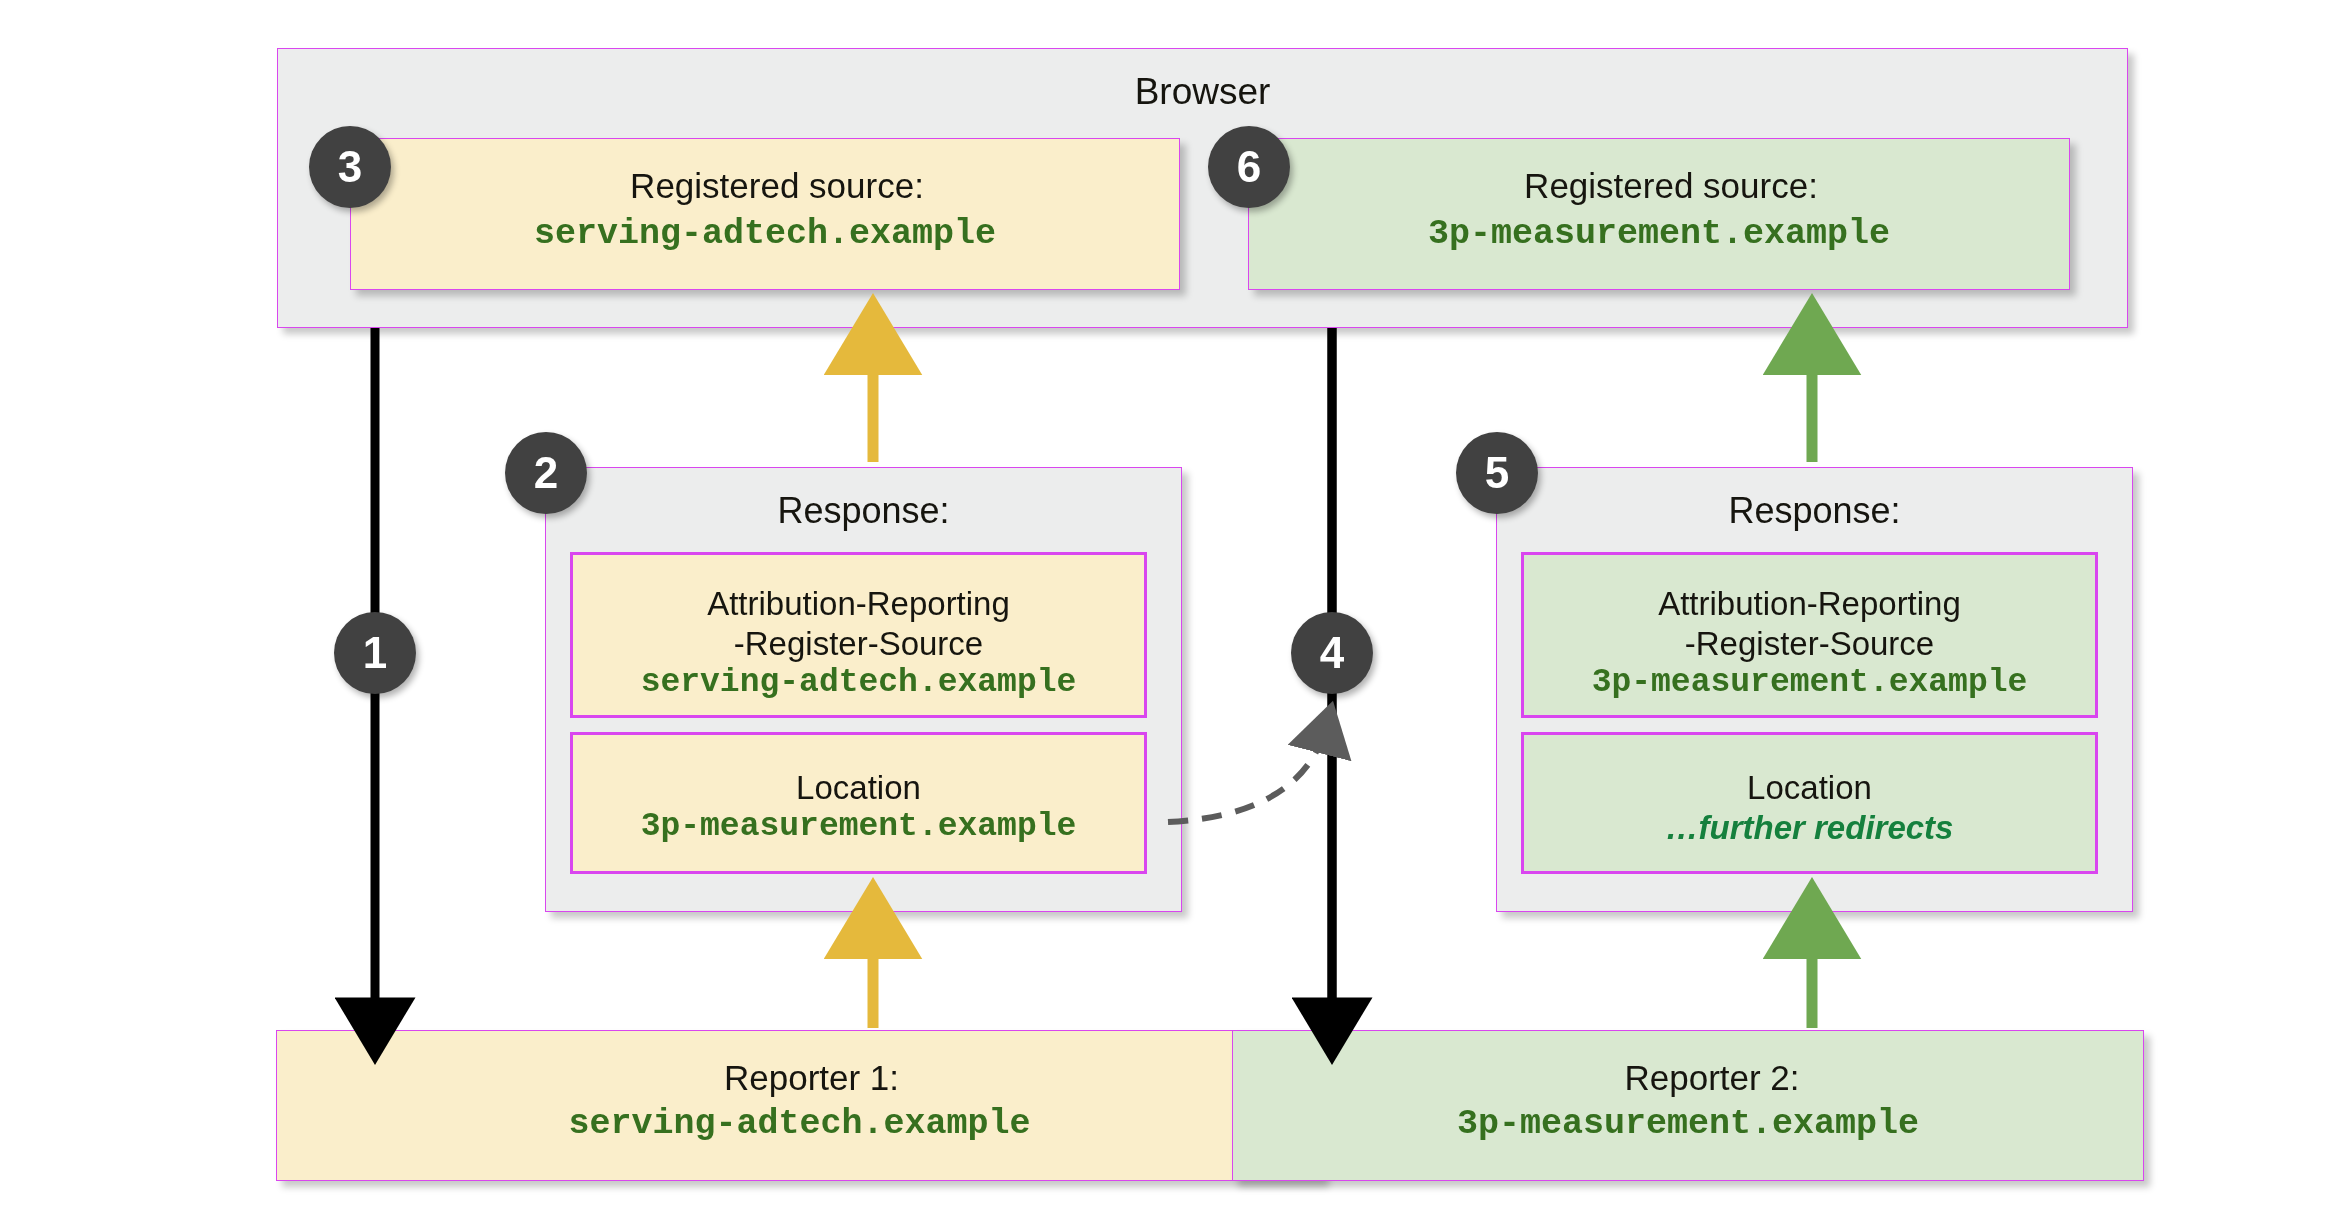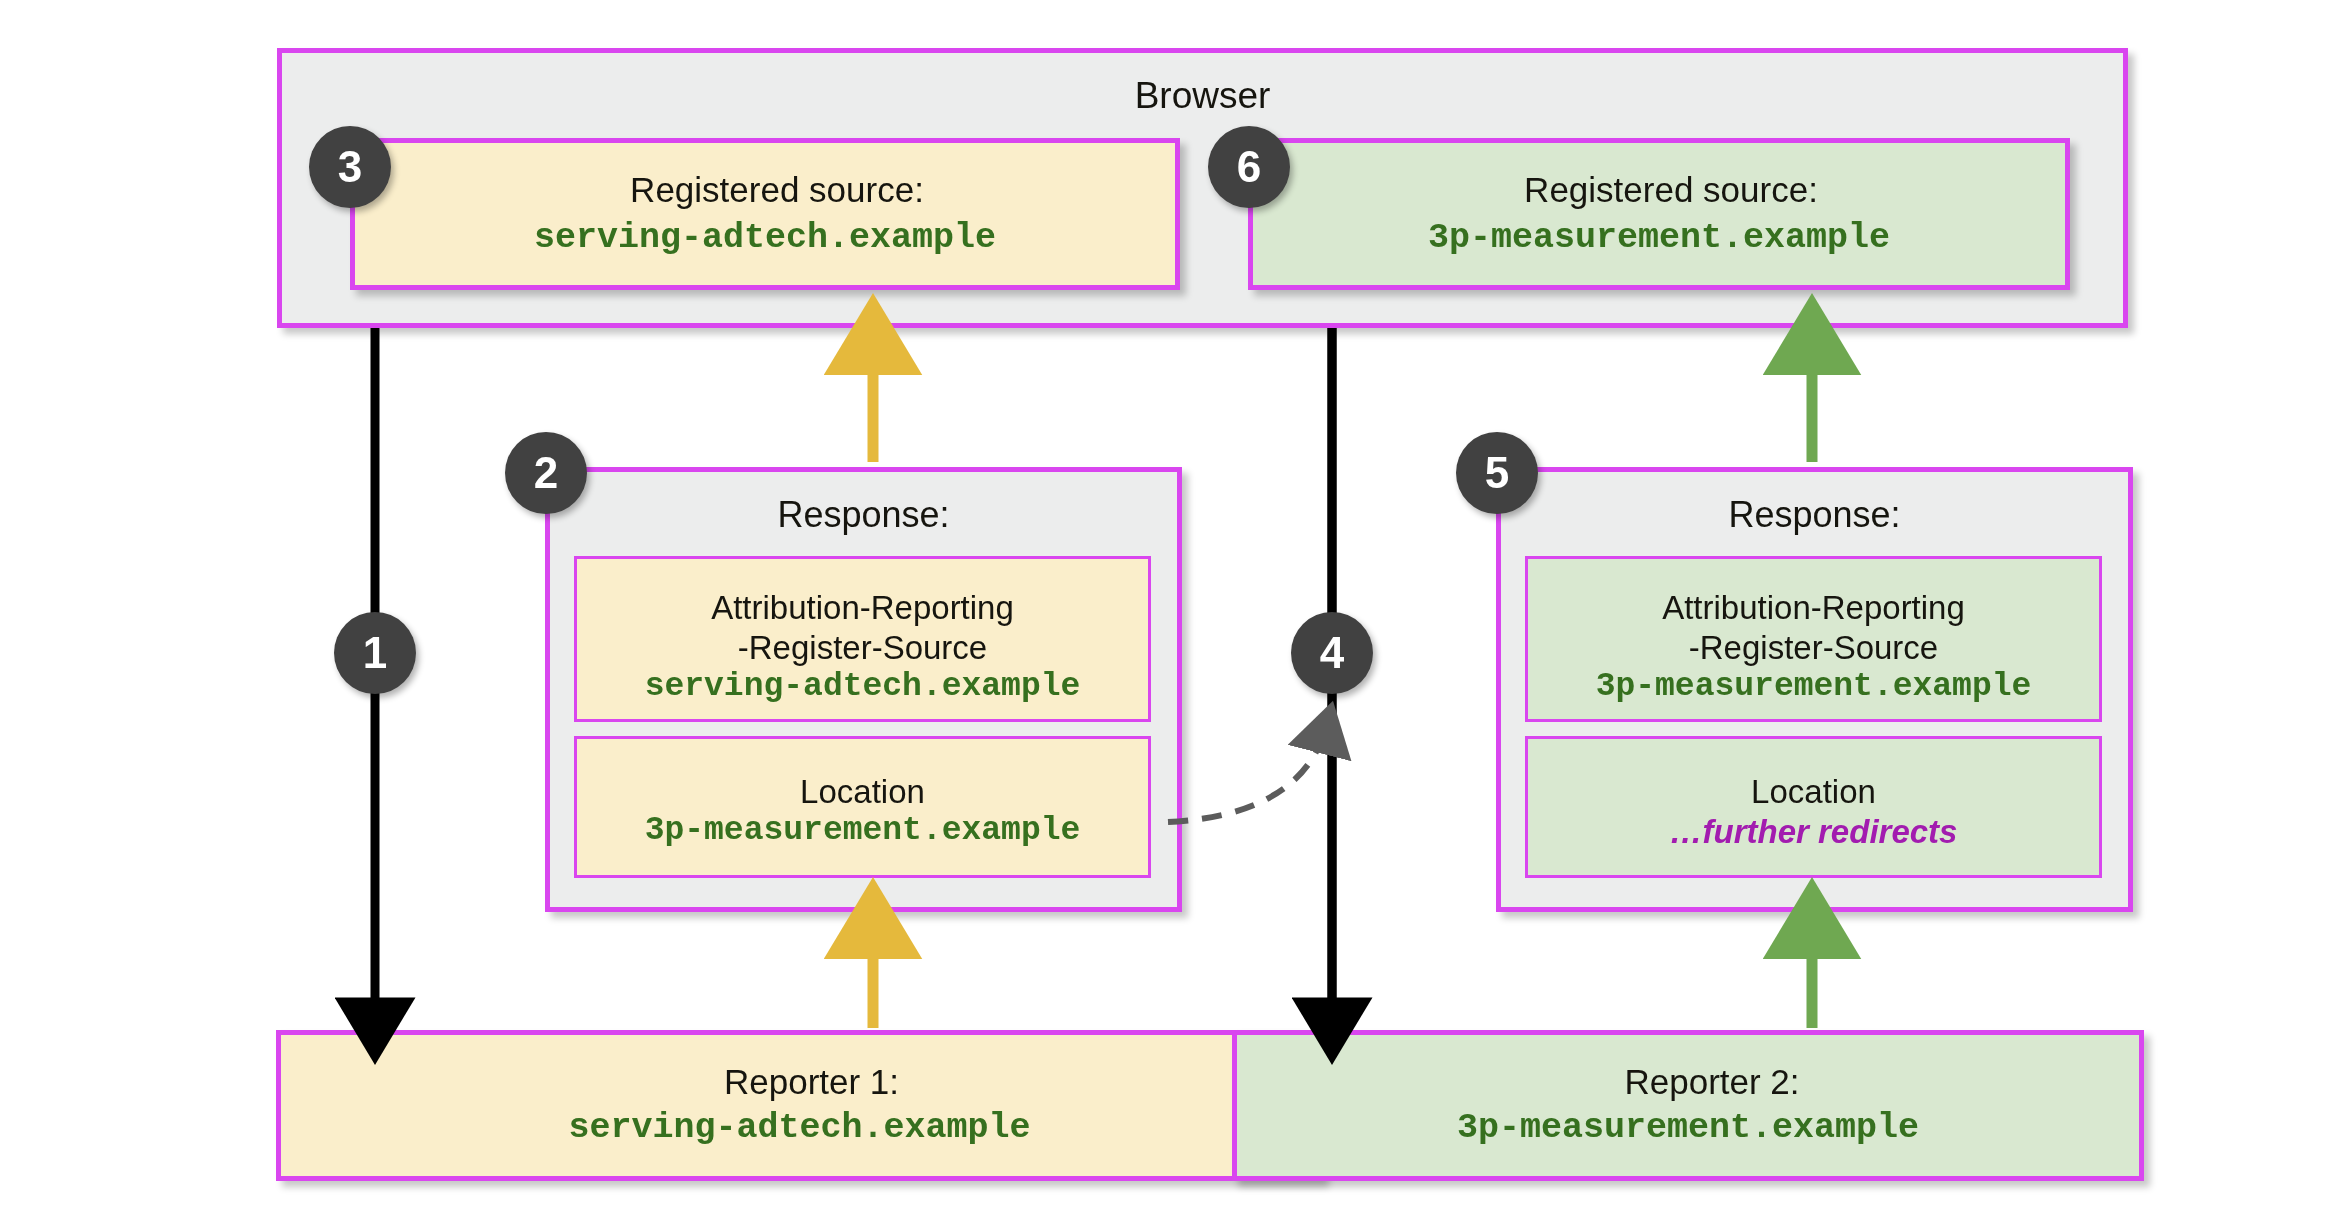--- a/index.html
+++ b/index.html
@@ -15,21 +15,21 @@
     width: 2352px;
     height: 1220px;
     background: #ffffff;
     overflow: hidden;
   }
 
   
   .box {
     position: absolute;
     box-sizing: border-box;
-    border: 5px solid #d946ef;
+    border: 1px solid #d946ef;
     box-shadow: 6px 6px 7px rgba(0,0,0,0.22);
   }
   .browser-shell {
     background: #eceded;
   }
   .panel-shell {
     background: #eceded;
   }
   .card-yellow {
     background: #faeecb;
@@ -59,21 +59,21 @@
     font-family: Liberation Sans, sans-serif;
     color: #16150f;
     text-align: center;
     line-height: 1.3;
     white-space: nowrap;
   }
   .ital-green {
     font-family: "Liberation Sans", sans-serif;
     font-style: italic;
     font-weight: bold;
-    color: #a21caf;
+    color: #15803d;
     text-align: center;
     white-space: nowrap;
   }
 
   .browser-title {
     position: absolute;
     left: 0; right: 0;
     text-align: center;
     font-size: 37px;
     color: #16150f;

